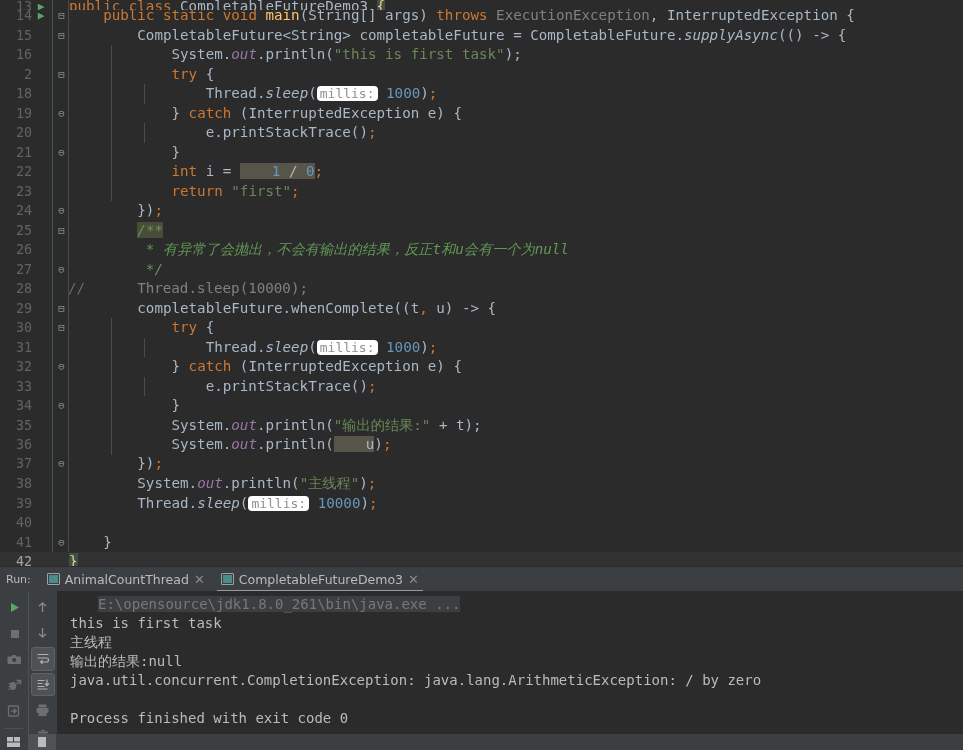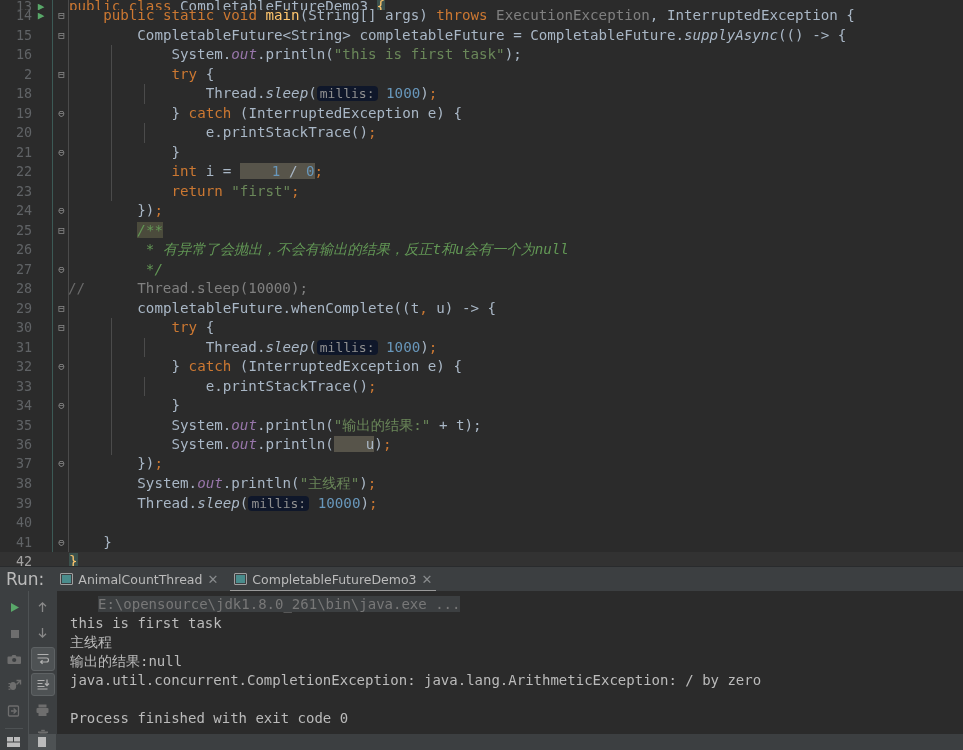--- a/index.html
+++ b/index.html
@@ -73,21 +73,21 @@
   .fld  { color: #9876aa; font-style: italic; }
   .mth  { color: #a9b7c6; font-style: italic; }
   .cmt  { color: #629755; font-style: italic; }
   .gray { color: #808080; }
   .err  { color: #808080; }
   .yellow { color: #ffc66d; text-align: center; }
   .brace-hl { color: #ffc66d; background: #3b514d; }
   .ident-hl { background: #57544a; padding-left: 32px; }
   .doc-hl   { background: #4b4b3c; }
   .hint {
-    color: #909090; background: #0f172a;
+    color: #909090; background: #ffffff;
     border-radius: 4px; padding: 0 3px;
     font-size: 13px;
   }
   .caret-left {
     position: absolute; left: 69px; top: 2px;
     width: 1px; height: 15px; background: #bbbbbb;
   }
 
   
   #run-panel {
@@ -96,21 +96,21 @@
     background: #3c3f41;
   }
   #run-tabs {
     position: relative;
     height: 25px;
     background: #3c3f41;
     border-top: 1px solid #292b2d;
     display: flex; align-items: center;
   }
   #run-label {
-    color: #bbbbbb; font-size: 17px;
+    color: #bbbbbb; font-size: 11px;
     font-family: "DejaVu Sans", sans-serif;
     padding: 0 8px 0 6px;
   }
   .run-tab {
     display: flex; align-items: center; gap: 5px;
     height: 25px; padding: 0 8px;
     color: #bbbbbb; font-size: 12.5px;
     font-family: "DejaVu Sans", sans-serif;
     position: relative;
   }

